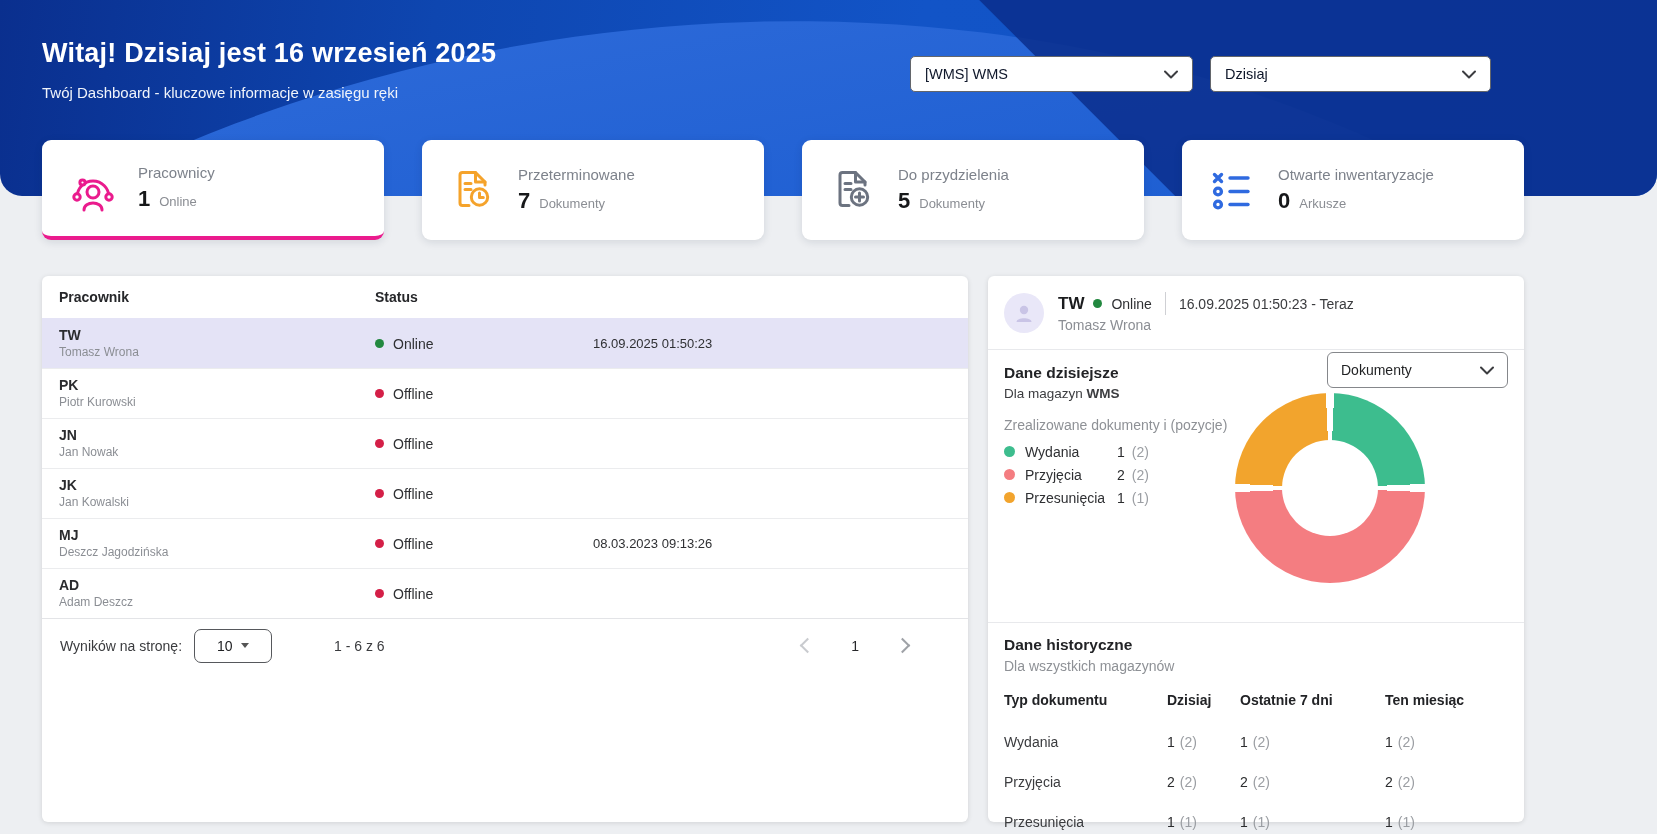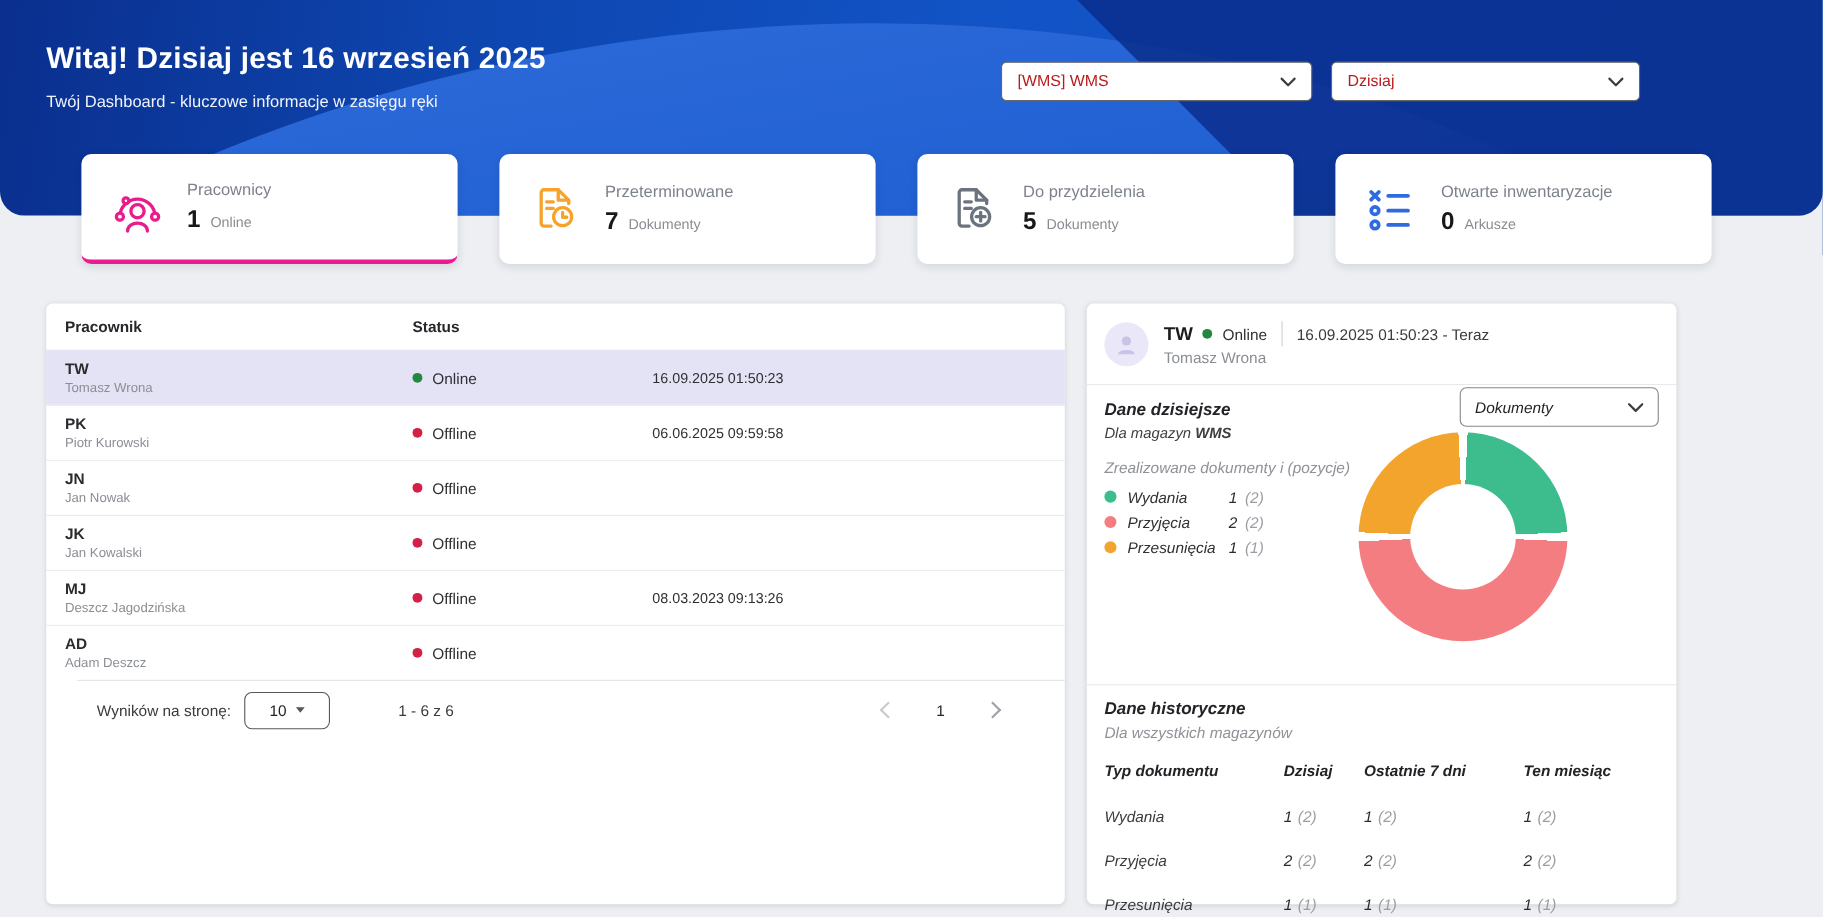--- a/index.html
+++ b/index.html
@@ -25,31 +25,31 @@
     right:-560px;top:-640px;transform:rotate(45deg);
     background:#0b2e8c;opacity:.85;
   }
   .hero-content{position:absolute;z-index:5;inset:0;}
   .hero-title{position:absolute;left:42px;top:38px;font-size:27px;font-weight:700;color:#ffffff;letter-spacing:.2px;}
   .hero-sub{position:absolute;left:42px;top:84px;font-size:15px;color:#f0f4fb;}
   .hero-select{
     position:absolute;top:56px;height:36px;box-sizing:border-box;
     background:#fff;border:1px solid #63666b;border-radius:5px;
     display:flex;align-items:center;justify-content:space-between;
-    padding:0 14px;font-size:14.5px;color:#b91c1c;cursor:pointer;
+    padding:0 14px;font-size:14.5px;color:#0f172a;cursor:pointer;
   }
   .hero-select.wh{left:910px;width:283px;}
   .hero-select.pd{left:1210px;width:281px;}
   .chev-down{width:14px;height:9px;flex:0 0 auto;margin-left:10px;}
 
   
   .card{
     position:absolute;top:140px;width:342px;height:100px;box-sizing:border-box;
     background:#fff;border-radius:9px;box-shadow:0 2px 8px rgba(20,30,60,.12);
-    display:flex;align-items:center;padding-left:26px;z-index:6;cursor:pointer;margin-left:32px;
+    display:flex;align-items:center;padding-left:26px;z-index:6;cursor:pointer;
   }
   .card.active{border-bottom:4px solid #ea1b8d;}
   .card .cicon{width:48px;height:48px;flex:0 0 auto;margin-right:22px;display:flex;align-items:center;justify-content:center;}
   .card .ctxt{display:flex;flex-direction:column;gap:5px;}
   .card .ctitle{font-size:15px;color:#7d828b;font-weight:500;}
   .card .cval-row{display:flex;align-items:baseline;gap:9px;}
   .card .cval{font-size:22px;font-weight:700;color:#17181a;}
   .card .clabel{font-size:13px;color:#8a8d93;}
   #card0{left:42px;} #card1{left:422px;} #card2{left:802px;} #card3{left:1182px;}
 
@@ -72,21 +72,21 @@
   .einit{font-size:14px;font-weight:700;color:#2a2b2e;line-height:17px;}
   .ename{font-size:12px;color:#8b8e94;line-height:15px;margin-top:1px;}
   .scell{display:flex;align-items:center;gap:9px;font-size:14px;color:#2f3033;}
   .dot{width:9px;height:9px;border-radius:50%;flex:0 0 auto;}
   .st-online .dot{background:#22883f;}
   .st-offline .dot{background:#d41f47;}
   .dcell{font-size:13px;color:#2f3033;}
 
   .pagination{
     height:54px;border-top:1px solid #e3e4e7;display:flex;align-items:center;
-    padding:0 60px 0 18px;box-sizing:border-box;margin-left:28px;
+    padding:0 60px 0 18px;box-sizing:border-box;
   }
   .pp-label{font-size:14px;color:#3a3b3e;}
   .pp-select{
     margin-left:12px;width:78px;height:34px;box-sizing:border-box;
     border:1.5px solid #56585c;border-radius:7px;display:flex;align-items:center;
     justify-content:space-between;padding:0 22px;font-size:14px;color:#202124;cursor:pointer;
   }
   .caret{width:0;height:0;border-left:4.5px solid transparent;border-right:4.5px solid transparent;border-top:5.5px solid #555;}
   .pp-range{margin-left:62px;font-size:14px;color:#3a3b3e;}
   .pager{margin-left:auto;display:flex;align-items:center;gap:38px;}
@@ -102,21 +102,21 @@
   }
   .avatar{width:40px;height:40px;border-radius:50%;background:#e9e7f8;flex:0 0 auto;
     display:flex;align-items:center;justify-content:center;margin-right:14px;}
   .pline1{display:flex;align-items:center;gap:9px;}
   .pinit{font-size:17px;font-weight:700;color:#1b1c1e;}
   .pstatus{font-size:14px;color:#2f3033;}
   .vdiv{width:1px;height:23px;background:#cfd0d4;margin:0 4px;}
   .psession{font-size:14px;color:#3a3b3e;}
   .pname{font-size:14px;color:#8b8e94;margin-top:2px;}
 
-  .rp-abs{position:absolute;font-style:italic;}
+  .rp-abs{position:absolute;}
   .sec-title{font-size:15.5px;font-weight:700;color:#222326;}
   .sec-sub{font-size:13.5px;color:#3c3d40;}
   .sec-sub b{font-weight:700;}
   .sec-sub.gray{color:#8e9196;font-size:14px;}
   .legend-item{display:flex;align-items:center;height:23px;font-size:14px;color:#2f3033;}
   .legend-dot{width:11px;height:11px;border-radius:50%;margin-right:10px;flex:0 0 auto;}
   .legend-label{width:92px;}
   .legend-val{color:#2b2c2e;margin-right:7px;}
   .legend-pos{color:#9b9ea3;}
 
@@ -263,21 +263,20 @@
   </div>
   <div class="erow st-offline">
     <div>
         <div class="einit">PK</div>
          <div class="ename">Piotr Kurowski</div>
       </div>
     <div class="scell">
         <span class="dot"></span>
         <span>Offline</span>
       </div>
-    <div class="dcell">06.06.2025 09:59:58</div>
   </div>
   <div class="erow st-offline">
     <div>
         <div class="einit">JN</div>
          <div class="ename">Jan Nowak</div>
       </div>
     <div class="scell">
         <span class="dot"></span>
         <span>Offline</span>
       </div>

